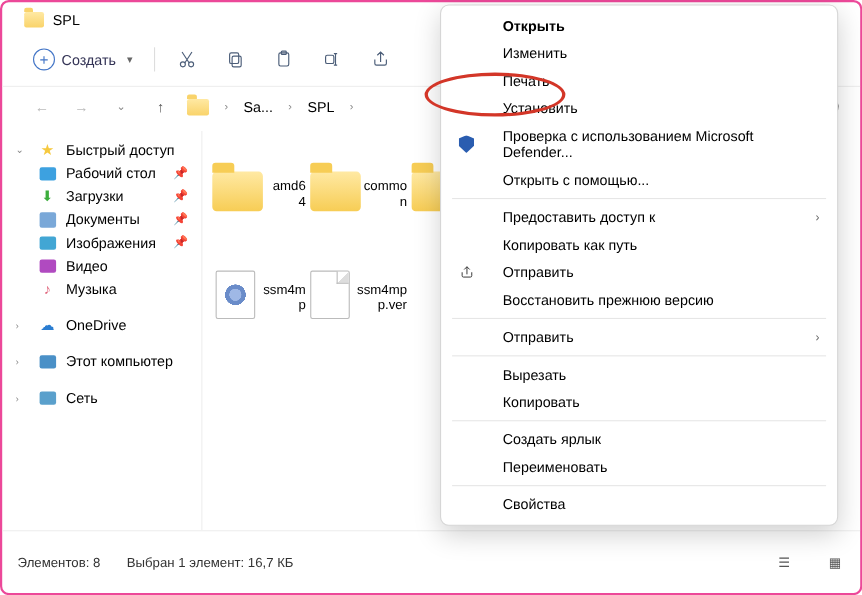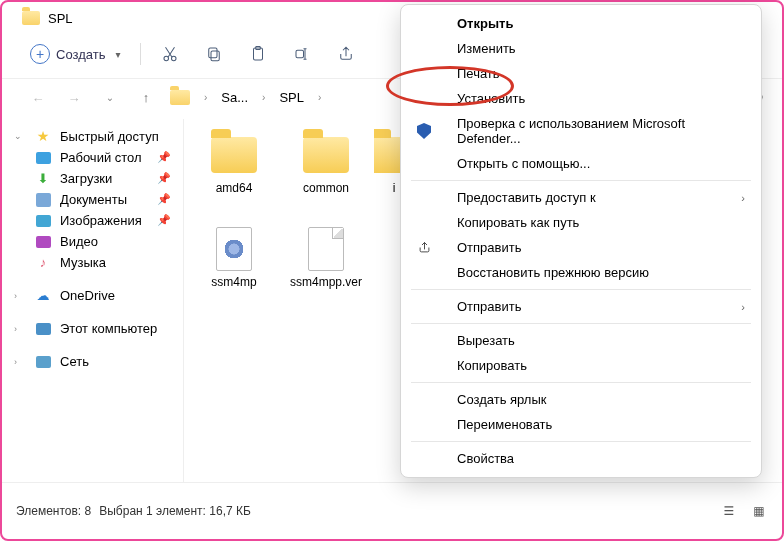--- a/index.html
+++ b/index.html
@@ -105,21 +105,21 @@
   .side-group { margin-bottom:12px;}
   .pin { color:#bbb;font-size:11px;margin-left:auto;margin-right:4px;}
   .star { color:#f6c93f;font-size:14px;}
   .sq { width:15px;height:12px;border-radius:2px;}
 
   .content {
     flex:1;padding:10px 6px;display:flex;flex-wrap:wrap;align-content:flex-start;
     gap:4px 4px;
   }
   .fitem {
-    width:88px;height:86px;display:flex;flex-direction:column;align-items:center;justify-content:flex-start;
+    width:88px;height:86px;display:flex;flex-direction:row;align-items:center;justify-content:flex-start;
     padding-top:4px;cursor:pointer;text-align:right;
   }
   .fitem .fic { width:52px;height:44px;display:flex;align-items:center;justify-content:center;}
   .bigfolder {
     width:46px;height:36px;background:linear-gradient(to bottom,#ffe9a3,#f7cd55);border-radius:4px;position:relative;
   }
   .bigfolder::before{content:"";position:absolute;top:-8px;left:0;width:20px;height:9px;background:#f7cd55;border-radius:3px 3px 0 0;}
   .fileplain {
     width:36px;height:44px;background:#fff;border:1px solid #bbb;border-radius:2px;position:relative;
   }
@@ -128,21 +128,21 @@
     width:36px;height:44px;background:#fff;border:1px solid #bbb;border-radius:2px;position:relative;
     display:flex;align-items:center;justify-content:center;
   }
   .fileinf .gear {
     width:22px;height:22px;border-radius:50%;background:radial-gradient(circle,#9fb8e6 35%,#6a8cc9 36% 60%,transparent 61%);
     position:relative;
   }
   .flabel { font-size:12px;margin-top:4px;word-break:break-word;max-width:84px;line-height:1.2;}
 
   .status {
-    display:flex;align-items:center;gap:8px;
+    display:flex;align-items:center;gap:24px;
     padding:20px 14px;border-top:1px solid #eee;font-size:12px;color:#333;
   }
   .status .spacer{flex:1;}
   .viewbtn { width:18px;height:16px;display:flex;align-items:center;justify-content:center;color:#555;margin-left:4px;cursor:pointer;}
 
   .ctxmenu {
     position:absolute;
     top:4px;left:400px;
     width:362px;
     background:#fff;

